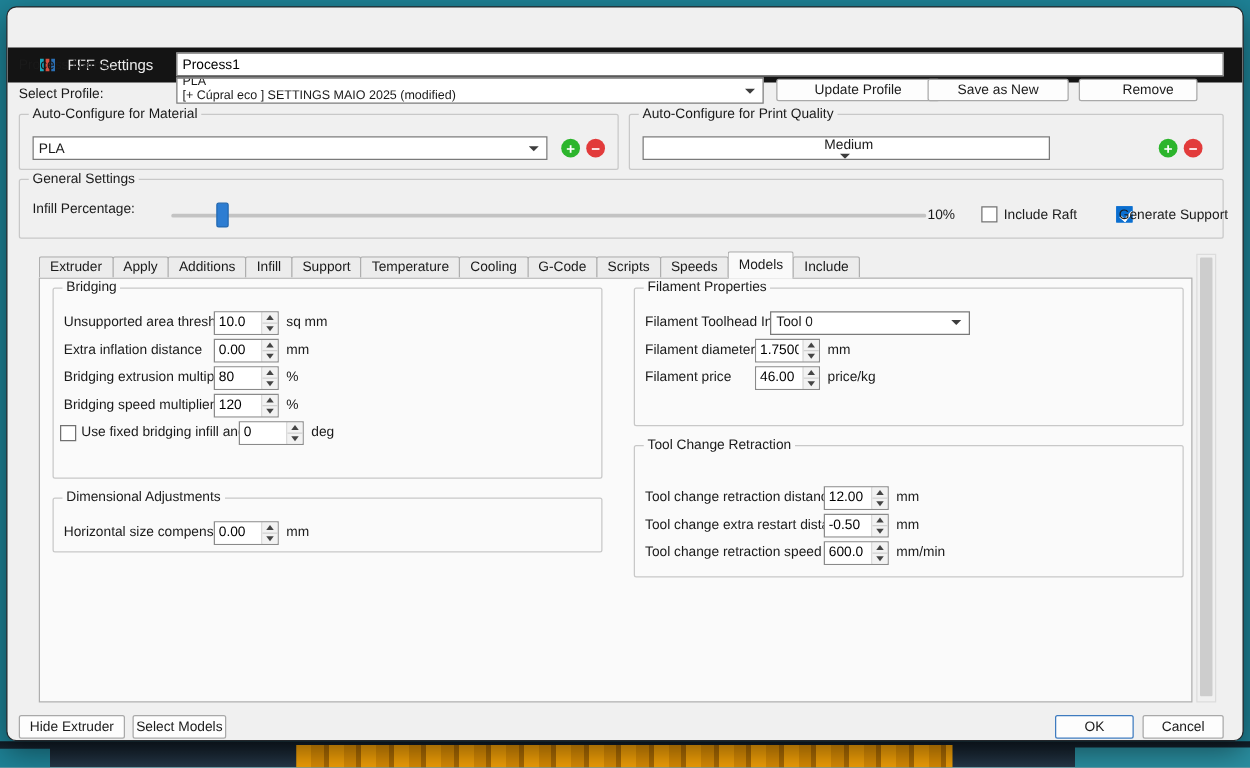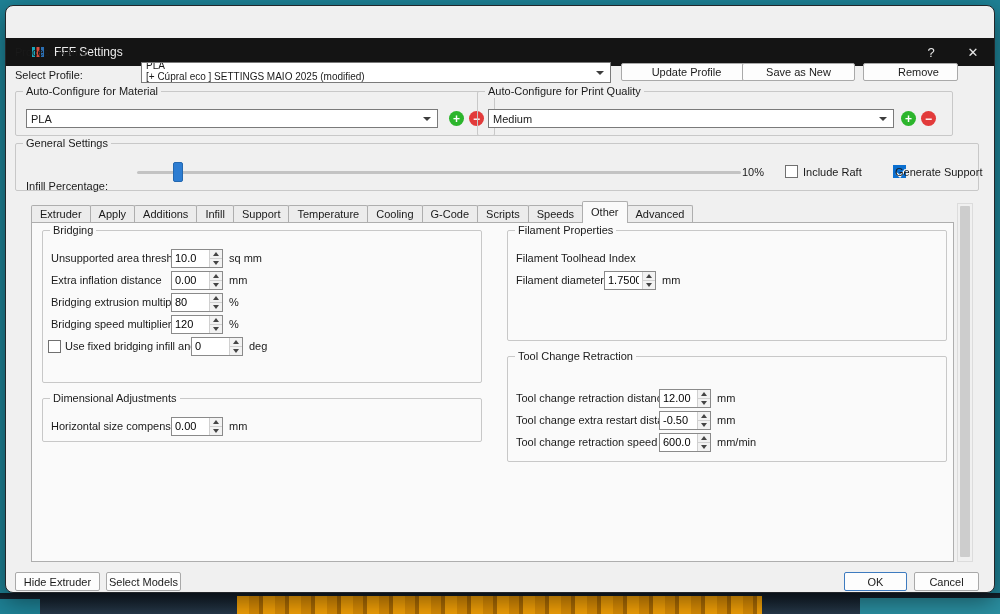--- a/index.html
+++ b/index.html
@@ -126,20 +126,21 @@
     </span>
     <span class="title">FFF Settings</span>
     <span class="tb-spacer"></span>
     <div class="tb-btn">?</div>
     <div class="tb-btn">✕</div>
   </div>
 
   <div class="dlg-body">
 
     <span class="lbl abs" style="left:9px;top:12px;">Process Name:</span>
+    <input class="text-input abs" style="left: 135px; top: 8px; width: 838px; height: 19px;" value="Process1">
 
     <span class="lbl abs" style="left:9px;top:35px;">Select Profile:</span>
     <div class="combo abs" style="left:135px;top:28px;width:470px;height:21px;">
       <div class="combo-2line">
         <span>PLA</span>
         <span>[+ Cúpral eco ]  SETTINGS MAIO 2025 (modified)</span>
       </div>
       <span class="caret"></span>
     </div>
     <div class="pbtn abs" style="left:615px;top:29px;width:131px;height:18px;">Update Profile</div>
@@ -149,55 +150,55 @@
     <div class="group onmain" style="left:9px;top:57px;width:480px;height:45px;">
       <span class="gtitle">Auto-Configure for Material</span>
       <div class="combo abs" style="left:10px;top:17px;width:412px;height:19px;">
         <span class="ctext">PLA</span>
         <span class="caret"></span>
       </div>
       <div class="circ green" style="left:433px;top:19px;">+</div>
       <div class="circ red" style="left:453px;top:19px;">−</div>
     </div>
 
-    <div class="group onmain" style="left:471px;top:57px;width:476px;height:45px;">
+    <div class="group onmain" style="left:497px;top:57px;width:476px;height:45px;">
       <span class="gtitle">Auto-Configure for Print Quality</span>
-      <div class="combo abs" style="left:10px;top:17px;width:406px;height:19px;">
+      <div class="combo abs" style="left:10px;top:17px;width:326px;height:19px;flex-direction:column;">
         <span class="ctext">Medium</span>
         <span class="caret"></span>
       </div>
       <div class="circ green" style="left:423px;top:19px;">+</div>
       <div class="circ red" style="left:443px;top:19px;">−</div>
     </div>
 
     <div class="group onmain" style="left:9px;top:109px;width:964px;height:48px;">
       <span class="gtitle">General Settings</span>
-      <span class="lbl abs" style="left:10px;top:36px;">Infill Percentage:</span>
+      <span class="lbl abs" style="left:10px;top:17px;">Infill Percentage:</span>
       <div class="sl-track" style="left:121px;top:27px;width:604px;"></div>
       <div class="sl-handle" style="left:157px;top:18px;"></div>
       <span class="lbl abs" style="left:726px;top:22px;">10%</span>
       <span class="cb abs" style="left:769px;top:21px;"></span>
       <span class="lbl abs" style="left:787px;top:22px;">Include Raft</span>
       <span class="cb on abs" style="left:861px;top:21px;"></span>
       <span class="lbl abs" style="left:879px;top:22px;">Generate Support</span>
     </div>
 
     <div class="tabs">
       <div class="tab">Extruder</div>
       <div class="tab">Apply</div>
       <div class="tab">Additions</div>
       <div class="tab">Infill</div>
       <div class="tab">Support</div>
       <div class="tab">Temperature</div>
       <div class="tab">Cooling</div>
       <div class="tab">G-Code</div>
       <div class="tab">Scripts</div>
       <div class="tab">Speeds</div>
-      <div class="tab active">Other</div>
-      <div class="tab">Advanced</div>
+      <div class="tab active">Models</div>
+      <div class="tab">Include</div>
     </div>
 
     <div class="pane">
 
       <div class="group onpane" style="left:10px;top:7px;width:440px;height:153px;">
         <span class="gtitle">Bridging</span>
         <div class="rows">
           <div class="row">
             <span class="lbl w120">Unsupported area threshold</span>
             <span class="spin">
@@ -296,35 +297,54 @@
             <span class="unit">mm</span>
           </div>
         </div>
       </div>
 
       <div class="group onpane" style="left:475px;top:7px;width:440px;height:111px;">
         <span class="gtitle">Filament Properties</span>
         <div class="rows">
           <div class="row">
             <span class="lbl w100">Filament Toolhead Index</span>
+            <div class="combo" style="width:160px;height:19px;">
+              <span class="ctext">Tool 0</span>
+              <span class="caret"></span>
+            </div>
           </div>
           <div class="row">
             <span class="lbl w88">Filament diameter</span>
             <span class="spin">
               <input value="1.7500" style="">
               <span class="sbtns">
                 <span class="sb">
                     <span class="tri-up"></span>
                   </span>
                 <span class="sb">
                     <span class="tri-down"></span>
                   </span>
               </span>
             </span>
             <span class="unit">mm</span>
+          </div>
+          <div class="row">
+            <span class="lbl w88">Filament price</span>
+            <span class="spin">
+              <input value="46.00" style="">
+              <span class="sbtns">
+                <span class="sb">
+                    <span class="tri-up"></span>
+                  </span>
+                <span class="sb">
+                    <span class="tri-down"></span>
+                  </span>
+              </span>
+            </span>
+            <span class="unit">price/kg</span>
           </div>
         </div>
       </div>
 
       <div class="group onpane" style="left:475px;top:133px;width:440px;height:106px;">
         <span class="gtitle">Tool Change Retraction</span>
         <div class="rows" style="top:30px;">
           <div class="row">
             <span class="lbl w143">Tool change retraction distance</span>
             <span class="spin">

